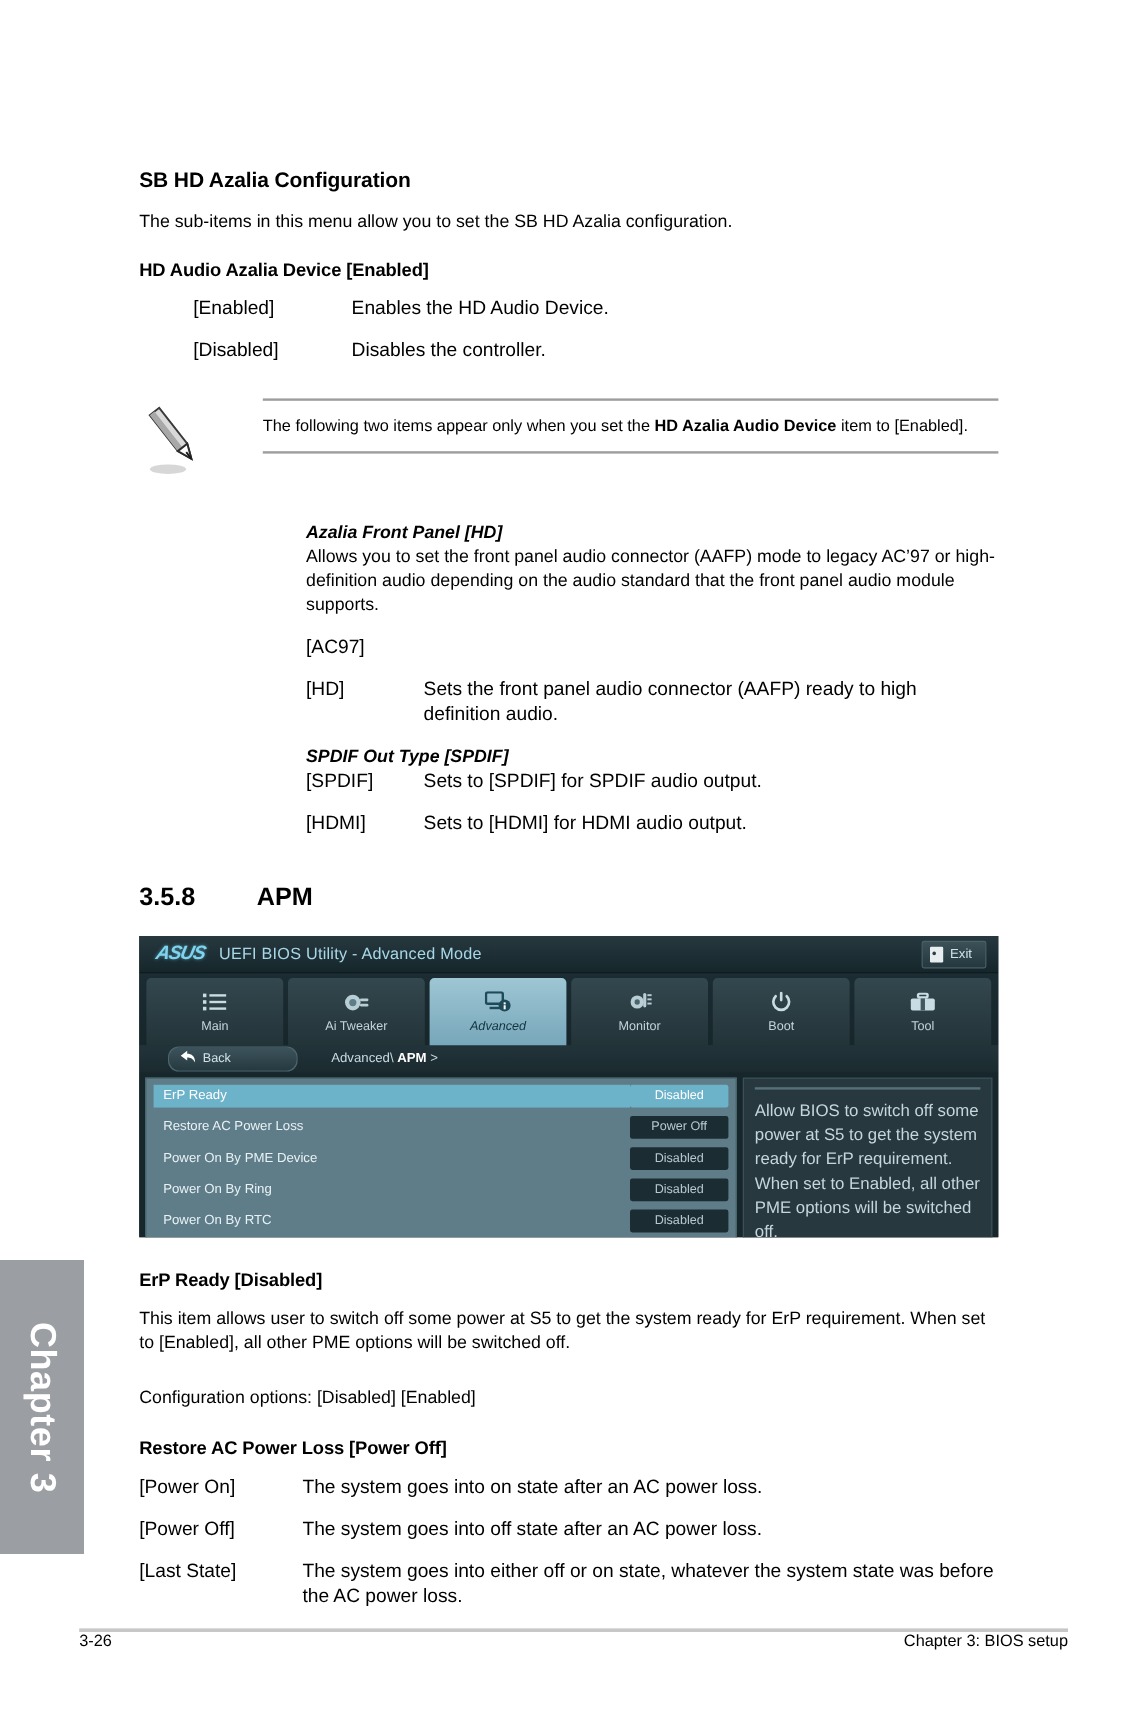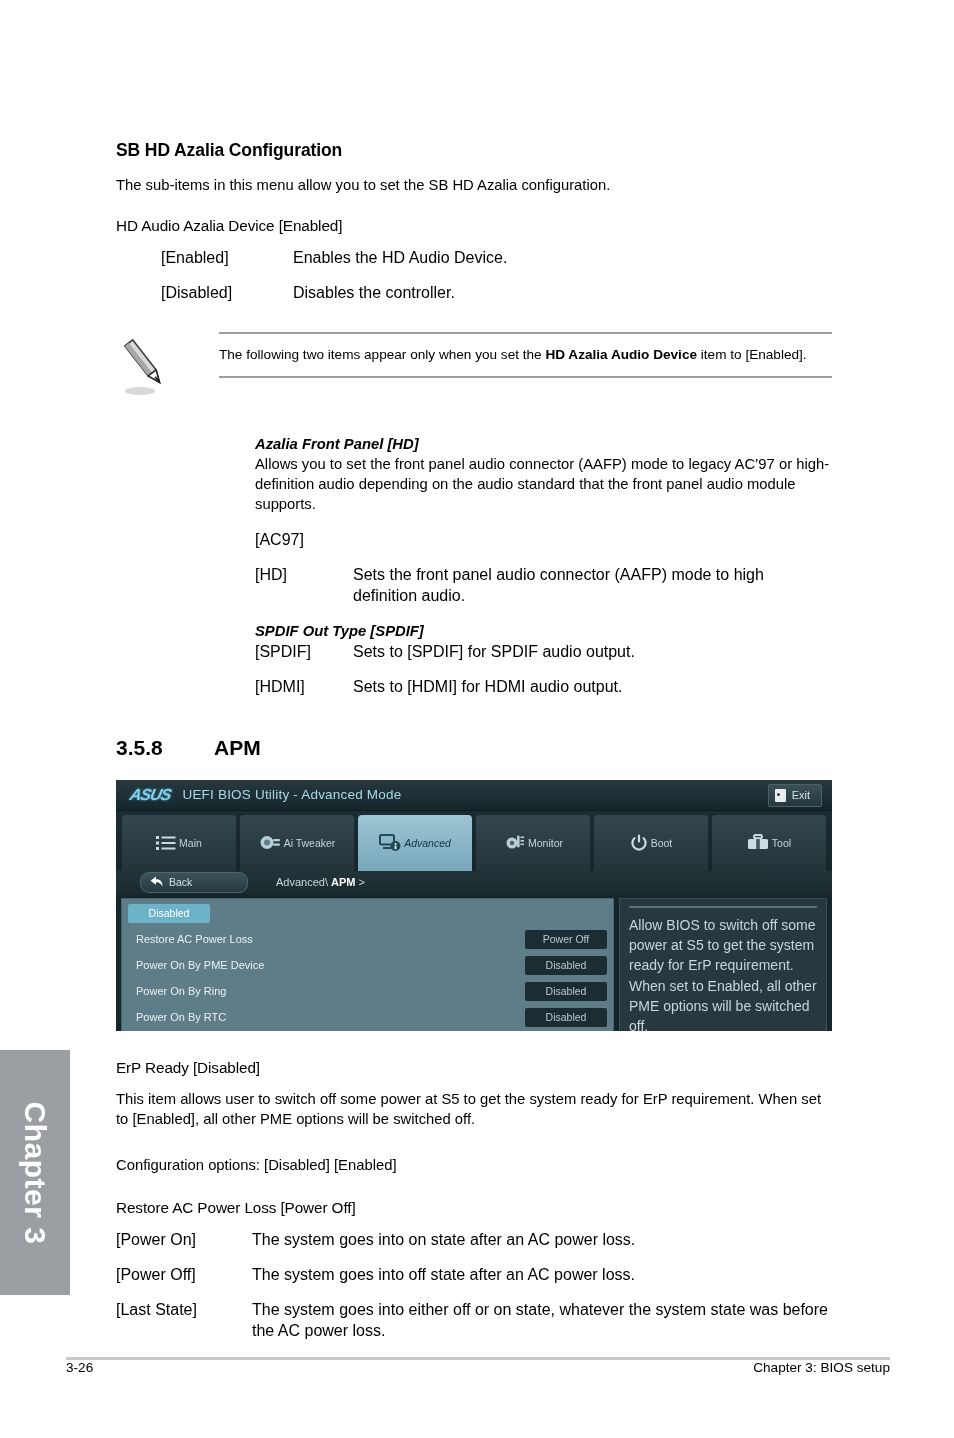--- a/index.html
+++ b/index.html
@@ -51,21 +51,21 @@
     margin: 0 0 14px 0;
     letter-spacing: -0.1px;
   }
   p.para {
     font-size: 14.8px;
     margin: 0 0 22px 0;
     line-height: 1.36;
   }
   h4.item-title {
     font-size: 15.3px;
-    font-weight: normal;
+    font-weight: bold;
     margin: 0 0 12px 0;
     letter-spacing: -0.1px;
   }
 
   
   .defrow {
     display: flex;
     font-size: 16px;
     line-height: 1.36;
     margin-bottom: 13px;
@@ -203,21 +203,21 @@
     height: 56px;
     padding: 4px 6px 0 6px;
     gap: 4px;
     background: linear-gradient(180deg,#1b2c32 0%,#16262b 100%);
   }
   .bios-tab {
     flex: 1 1 0;
     border-radius: 4px 4px 0 0;
     background: linear-gradient(180deg,#33474e 0%,#233439 100%);
     display: flex;
-    flex-direction: row;
+    flex-direction: column;
     align-items: center;
     justify-content: center;
     gap: 3px;
   }
   .bios-tab.active {
     background: linear-gradient(180deg,#9ec6d4 0%,#77a7ba 100%);
     font-style: italic;
   }
   .bios-tab .t-label { font-size: 10.5px; color: #c3d4da; }
   .bios-tab.active .t-label { color: #12343f; }
@@ -370,21 +370,21 @@
 
   <div class="subblock">
     <h5>Azalia Front Panel [HD]</h5>
     <p class="flow">Allows you to set the front panel audio connector (AAFP) mode to legacy AC’97 or high-definition audio depending on the audio standard that the front panel audio module supports.</p>
 
     <div class="defrow">
       <span class="term">[AC97]</span>
     </div>
     <div class="defrow">
       <span class="term">[HD]</span>
-      <span class="desc">Sets the front panel audio connector (AAFP) mode to high definition audio.</span>
+      <span class="desc">Sets the front panel audio connector (AAFP) ready to high definition audio.</span>
     </div>
 
     <h5 style="margin-top:16px">SPDIF Out Type [SPDIF]</h5>
     <div class="defrow" style="margin-top:2px">
       <span class="term">[SPDIF]</span>
       <span class="desc">Sets to [SPDIF] for SPDIF audio output.</span>
     </div>
     <div class="defrow">
       <span class="term">[HDMI]</span>
       <span class="desc">Sets to [HDMI] for HDMI audio output.</span>
@@ -490,20 +490,21 @@
         </span>
         <span class="label">Back</span>
       </div>
       <span class="crumb-path"><span>Advanced\ </span><b>APM</b><span> &gt;</span></span>
     </div>
 
     <div class="bios-body">
       <div class="bios-list">
 
         <div class="bios-row selected">
+          <span class="row-name">ErP Ready</span>
           <span class="row-value">Disabled</span>
         </div>
         <div class="bios-row">
           <span class="row-name">Restore AC Power Loss</span>
           <span class="row-value">Power Off</span>
         </div>
         <div class="bios-row">
           <span class="row-name">Power On By PME Device</span>
           <span class="row-value">Disabled</span>
         </div>

